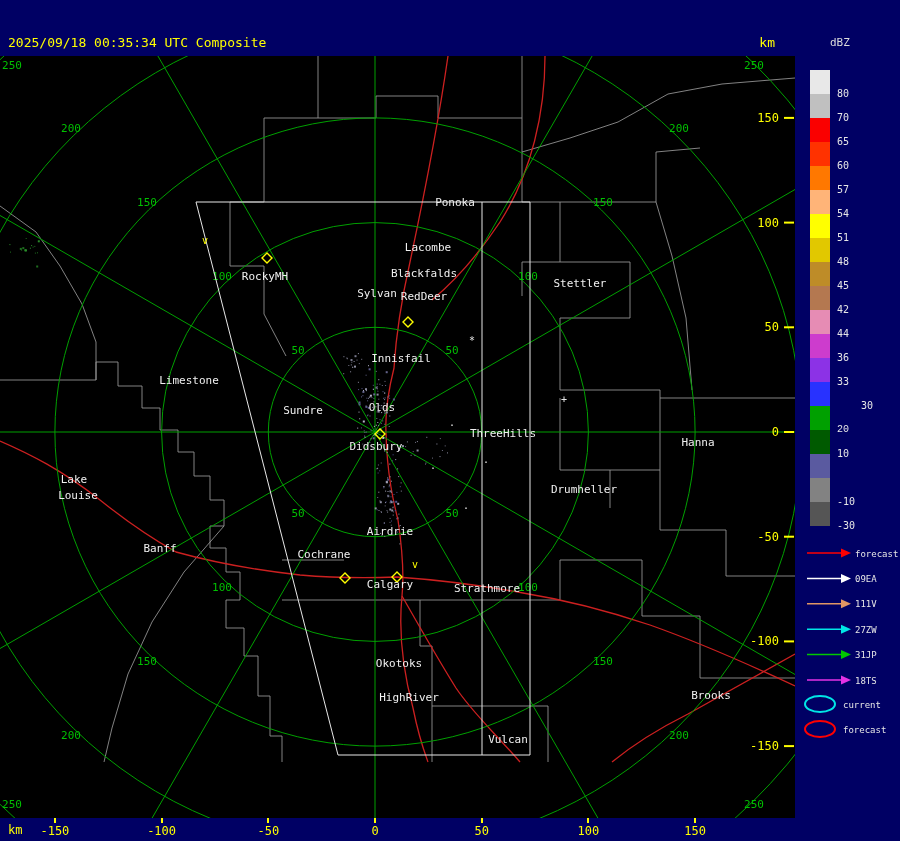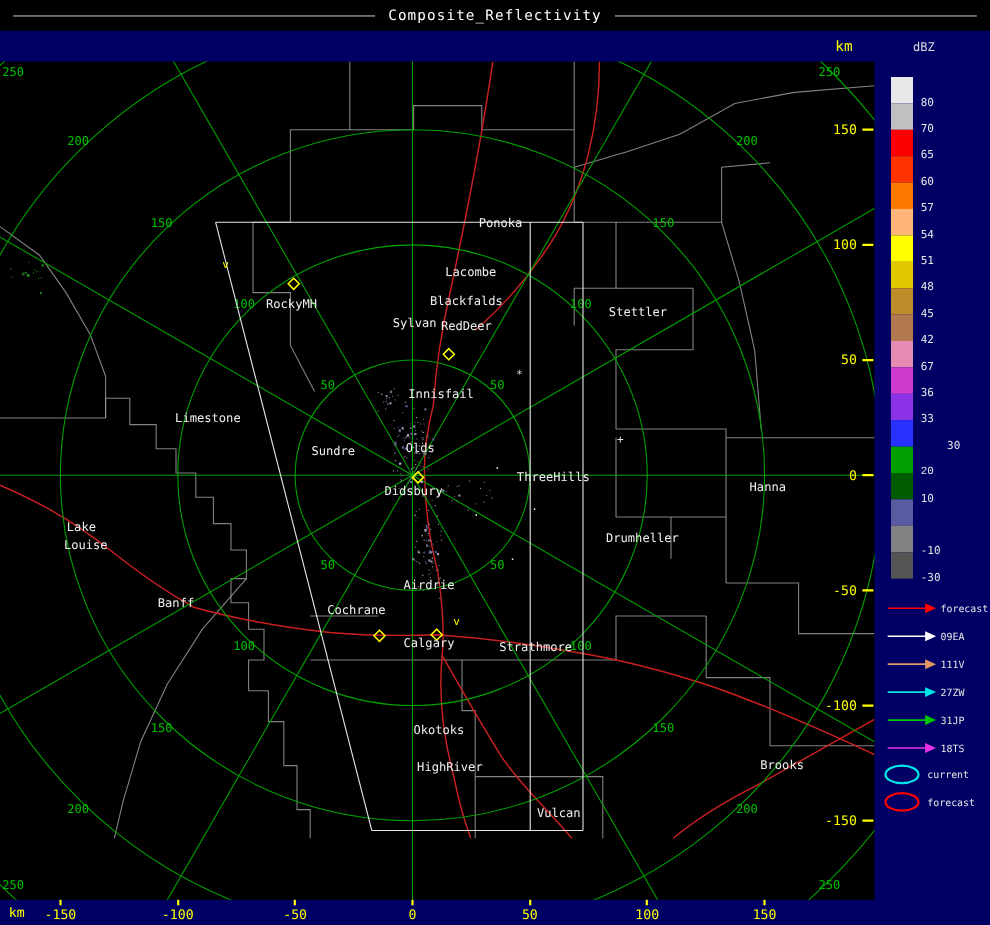--- a/index.html
+++ b/index.html
@@ -22,27 +22,23 @@
   .legend{position:absolute;left:15px;top:42px;width:90px;}
   .lband{position:absolute;left:0;width:20px;height:24px;}
   .lval{position:absolute;left:27px;width:40px;color:#e6e6e6;font-size:10px;line-height:11px;}
   #tracks-svg{position:absolute;left:0;top:515px;}
 </style>
 </head>
 <body>
 
 <div id="app">
 
-  <div class="titlebar">
-    <span class="tline"></span>
-    <span class="ttext">Composite_Reflectivity</span>
-    <span class="tline"></span>
-  </div>
 
   <div class="inforow">
+    <span class="timestamp">2025/09/18 00:35:34 UTC Composite</span>
     <span class="kmlabel">km</span>
   </div>
 
   <div class="map">
     <svg id="map-svg" width="795" height="762">
         <g stroke="#999999" stroke-opacity="0.85" fill="none" stroke-width="1">
           <path d="M318,0 L318,62 L264,62 L264,146"></path>
           <path d="M318,62 L376,62 L376,40 L438,40 L438,62 L522,62"></path>
           <path d="M522,0 L522,146"></path>
           <path d="M522,96 L570,82 L618,66 L668,38 L722,28 L795,22"></path>
@@ -472,21 +468,21 @@
         <div class="lval" style="top: 138px;">54</div>
         <div class="lband" style="top: 144px; background: rgb(255, 255, 0);"></div>
         <div class="lval" style="top: 162px;">51</div>
         <div class="lband" style="top: 168px; background: rgb(225, 200, 0);"></div>
         <div class="lval" style="top: 186px;">48</div>
         <div class="lband" style="top: 192px; background: rgb(190, 140, 40);"></div>
         <div class="lval" style="top: 210px;">45</div>
         <div class="lband" style="top: 216px; background: rgb(180, 120, 80);"></div>
         <div class="lval" style="top: 234px;">42</div>
         <div class="lband" style="top: 240px; background: rgb(230, 140, 180);"></div>
-        <div class="lval" style="top: 258px;">67</div>
+        <div class="lval" style="top: 258px;">44</div>
         <div class="lband" style="top: 264px; background: rgb(205, 60, 205);"></div>
         <div class="lval" style="top: 282px;">36</div>
         <div class="lband" style="top: 288px; background: rgb(140, 50, 230);"></div>
         <div class="lval" style="top: 306px;">33</div>
         <div class="lband" style="top: 312px; background: rgb(40, 50, 255);"></div>
         <div class="lval" style="top: 330px; margin-left: 24px;">30</div>
         <div class="lband" style="top: 336px; background: rgb(0, 160, 0);"></div>
         <div class="lval" style="top: 354px; font-family: Liberation Mono, monospace;">20</div>
         <div class="lband" style="top: 360px; background: rgb(0, 90, 0);"></div>
         <div class="lval" style="top: 378px;">10</div>

